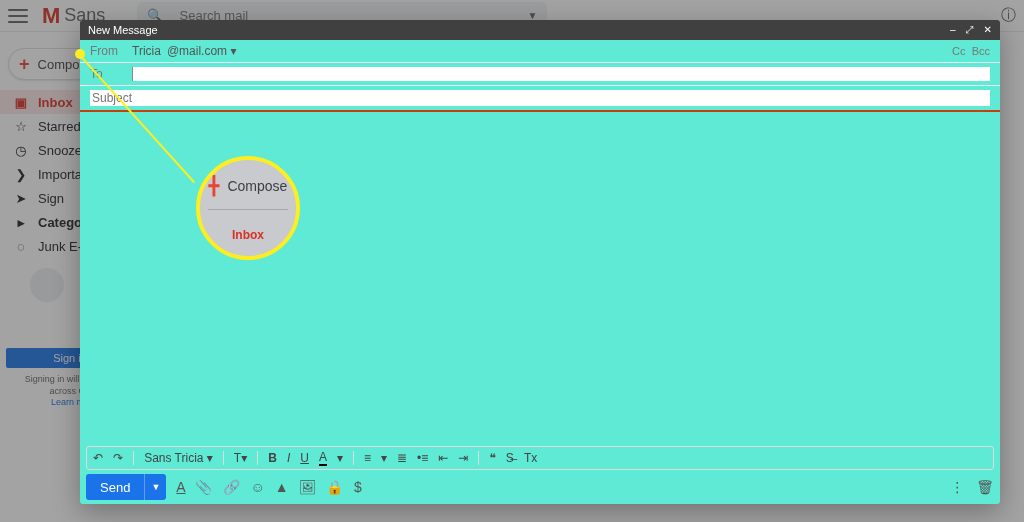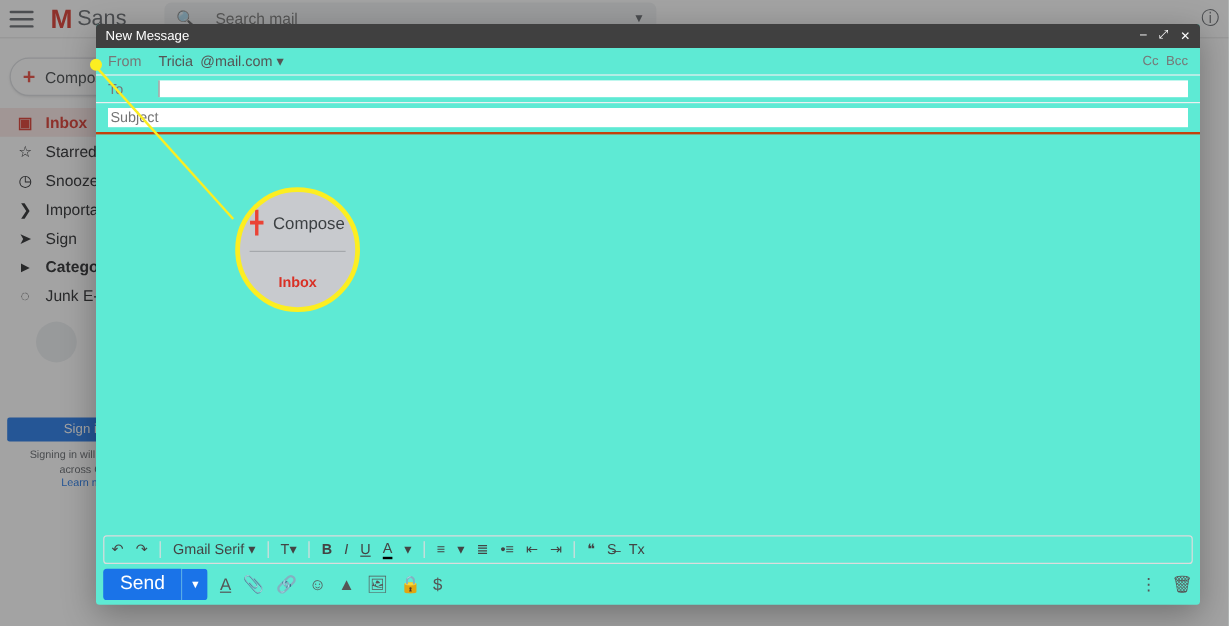--- a/index.html
+++ b/index.html
@@ -41,21 +41,21 @@
   .cw-row input{border:none;outline:none;font-size:12px;flex:1;color:#222;}
   .cw-row .lbl{width:42px;color:#777;}
   .cw-row .from-name{color:#555;margin-right:6px;}
   .cw-row .from-email{color:#555;}
   .cw-row .ccbcc{margin-left:auto;color:#777;font-size:11px;}
   .cw-body{flex:1;}
   .cw-toolbar{height:24px;border:1px solid #dcdcdc;margin:0 6px;border-radius:3px;display:flex;align-items:center;padding:0 6px;font-size:12px;color:#444;gap:10px;}
   .cw-toolbar .sep{width:1px;height:14px;background:#dcdcdc;}
   .cw-sendbar{height:34px;display:flex;align-items:center;padding:0 6px;gap:10px;font-size:13px;}
   .send-btn{display:flex;align-items:stretch;height:26px;}
-  .send-btn .sb-main{background:#1a73e8;color:#fff;border-radius:3px 0 0 3px;display:flex;align-items:center;padding:0 14px;font-size:16px;font-weight:500;}
+  .send-btn .sb-main{background:#1a73e8;color:#fff;border-radius:3px 0 0 3px;display:flex;align-items:center;padding:0 14px;font-size:13px;font-weight:500;}
   .send-btn .sb-drop{background:#1a73e8;color:#fff;border-left:1px solid rgba(255,255,255,.3);border-radius:0 3px 3px 0;display:flex;align-items:center;padding:0 6px;font-size:9px;}
   .cw-sendbar .ic{color:#555;font-size:14px;}
   .cw-sendbar .right-ic{margin-left:auto;display:flex;gap:12px;color:#555;font-size:14px;}
 
   
   .callout-dot{position:absolute;left:75px;top:49px;width:10px;height:10px;background:#fcee21;border-radius:50%;z-index:30;}
   .callout-line{position:absolute;left:80px;top:54px;width:172px;height:2px;background:#fcee21;transform-origin:0 0;transform:rotate(48deg);z-index:29;}
   .callout-circle{position:absolute;left:196px;top:156px;width:104px;height:104px;border:4px solid #fcee21;border-radius:50%;background:#c8cace;overflow:hidden;z-index:30;display:flex;flex-direction:column;align-items:center;justify-content:center;}
   .callout-circle .zc-compose{display:flex;align-items:center;color:#3c4043;font-size:14px;font-weight:500;}
   .callout-circle .zc-compose .plus{font-size:18px;margin-right:8px;}
@@ -154,21 +154,21 @@
     </div>
     <div class="cw-row" style="border-bottom:none;">
       <input placeholder="Subject" style="">
     </div>
   </div>
   <div class="cw-body"></div>
   <div class="cw-toolbar">
     <span class="ic">↶</span>
     <span class="ic">↷</span>
     <span class="sep"></span>
-    <span><span>Gmail Serif</span> ▾</span>
+    <span><span>Sans Tricia</span> ▾</span>
     <span class="sep"></span>
     <span><span>T</span>▾</span>
     <span class="sep"></span>
     <b>B</b>
     <i>I</i>
     <u>U</u>
     <span style="border-bottom:2px solid #000;">A</span>▾
     <span class="sep"></span>
     <span>≡</span>▾
     <span>≣</span>

